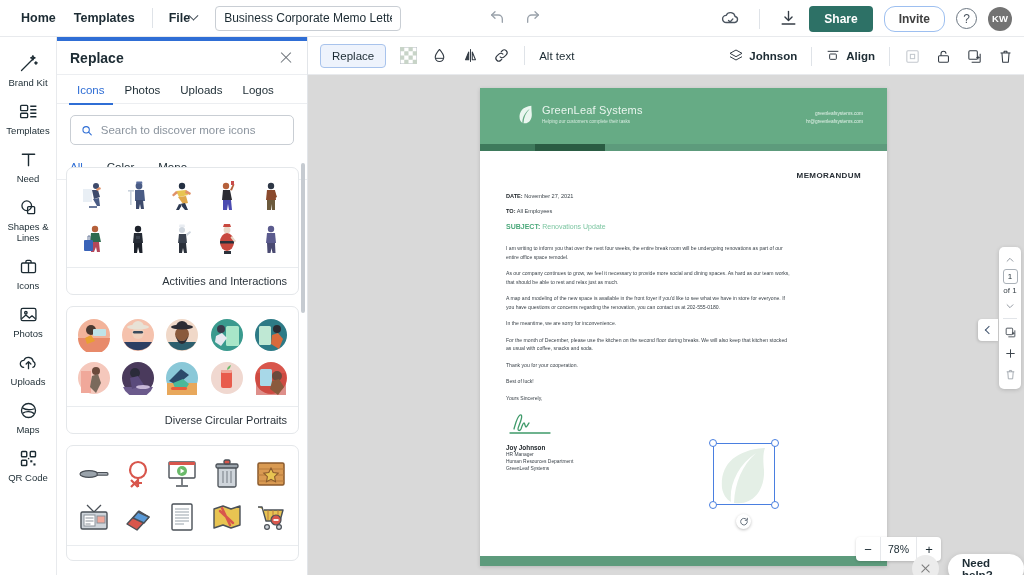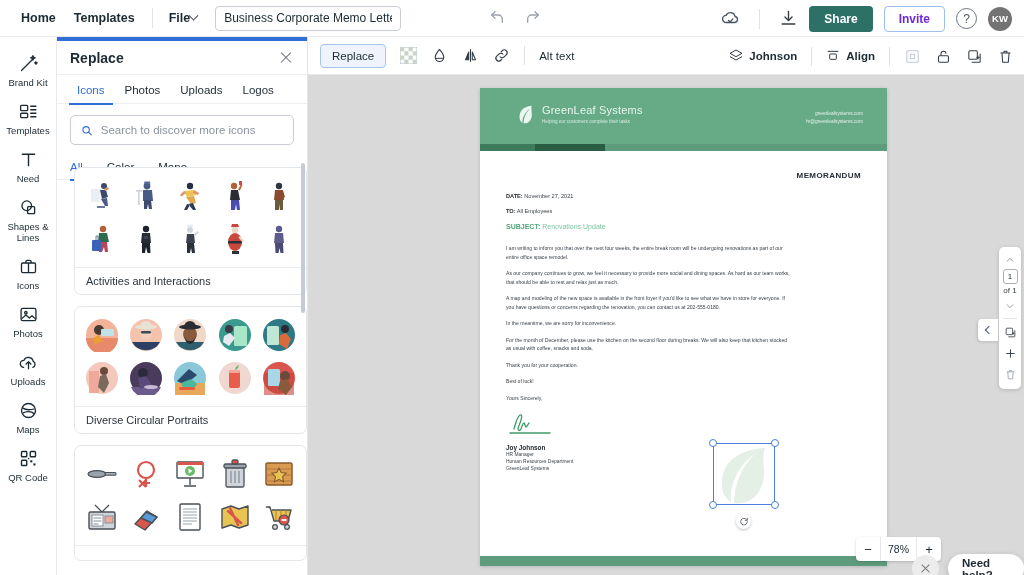--- a/index.html
+++ b/index.html
@@ -42,22 +42,22 @@
     position: absolute; right: 12px; top: 0; height: 37px;
     display: flex; align-items: center; gap: 11px;
   }
   .ic-btn { width: 19px; height: 19px; cursor: pointer; display:block; }
   .btn-share {
     background: #2d7166; color: #fff; font-size: 12px; font-weight: bold;
     padding: 6px 15px; border-radius: 4px; border: none; cursor: pointer;
     font-family: "Liberation Sans", sans-serif;
   }
   .btn-invite {
-    background: #fff; color: #6d28d9; font-size: 12px; font-weight: bold;
-    padding: 5px 14px; border-radius: 4px; border: 1.2px solid #9dbff0; cursor: pointer;
+    background: #fff; color: #404040; font-size: 12px; font-weight: bold;
+    padding: 5px 14px; border-radius: 11px; border: 1.2px solid #9dbff0; cursor: pointer;
     font-family: "Liberation Sans", sans-serif;
   }
   .help-c {
     width: 21px; height: 21px; border-radius: 50%; border: 1.4px solid #6b7681;
     color: #4b5560; font-size: 12px; display: flex; align-items: center;
     justify-content: center; cursor: pointer;
   }
   .avatar {
     width: 24px; height: 24px; border-radius: 50%; background: #737373;
     color: #fff; font-size: 9.5px; font-weight: bold;
@@ -126,21 +126,21 @@
   .subtab {
     font-size: 11.5px; color: #1c2b33; padding: 0 10px 0 0; margin-right: 14px;
     height: 26px; display: flex; align-items: center; cursor: pointer; position: relative;
   }
   .subtab.active { color: #2f6ed5; }
   .subtab.active:after {
     content: ""; position: absolute; left: 0; right: 10px; bottom: -1px;
     height: 2.5px; background: #2f6ed5;
   }
 
-  .results { position: absolute; top: 122px; left: 8px; width: 251px; height: 416px; overflow: hidden; }
+  .results { position: absolute; top: 122px; left: 0; width: 251px; height: 416px; overflow: hidden; text-align: right; }
   .res-inner { padding: 8px 9px 0 9px; }
   .cat-card {
     border: 1px solid #e4e7ea; border-radius: 7px; margin-bottom: 11px;
     background: #fff; overflow: hidden;
   }
   .cat-grid {
     display: grid; grid-template-columns: repeat(5, 1fr);
     gap: 5px; padding: 9px 7px;
   }
   .cat-cell {

